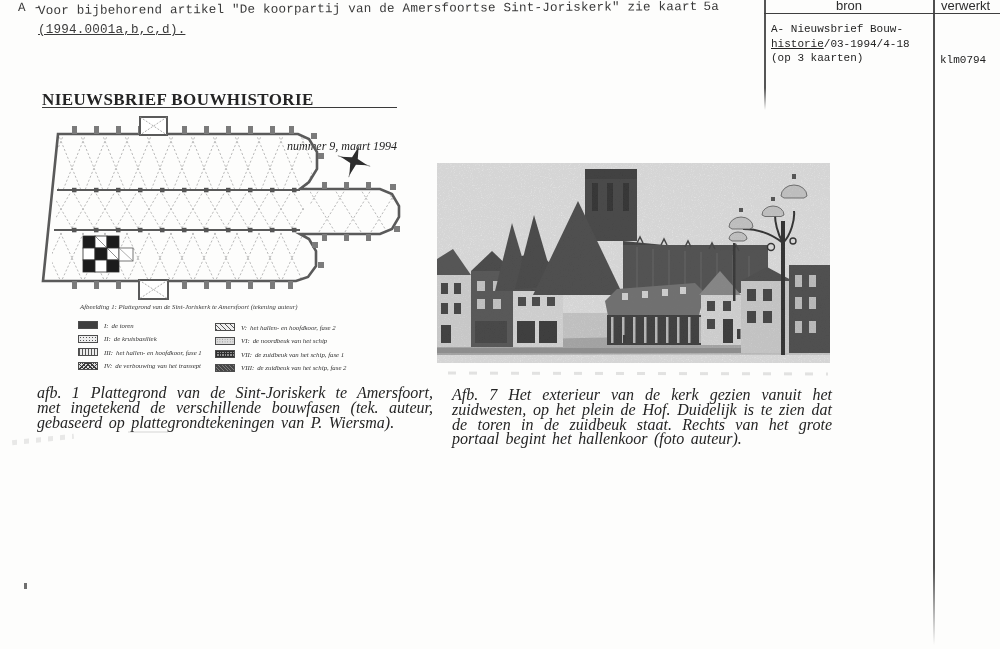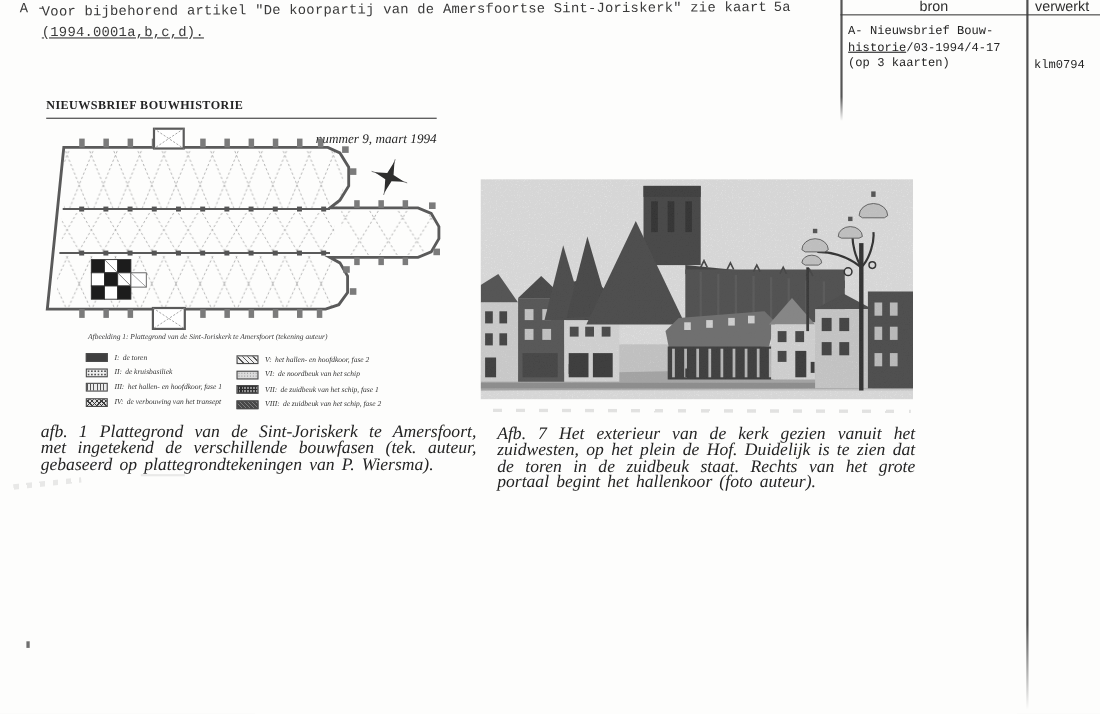--- a/index.html
+++ b/index.html
@@ -17,21 +17,21 @@
   .tbl-divider{left:933px;top:0;width:1.5px;height:645px;background:linear-gradient(#4f4f4f 0%,#4f4f4f 88%,rgba(79,79,79,0) 100%);}
   .tbl-header-rule{left:764px;top:13px;width:236px;height:1.4px;background:#3f3f3f;}
   .th{font-family:"Liberation Sans",sans-serif;font-size:13px;color:#2d2d2d;top:-2px;}
   .th-bron{left:765px;width:168px;text-align:center;}
   .th-verwerkt{left:941px;}
   .cell{font-family:"Liberation Mono",monospace;font-weight:normal;font-size:11px;line-height:14.5px;color:#242424;white-space:nowrap;}
   .bron-cell{left:771px;top:22px;}
   .verwerkt-cell{left:940px;top:53px;}
   
   .masthead-row{left:42px;top:90px;width:355px;height:17px;border-bottom:1.6px solid #3a3a3a;}
-  .masthead{float:left;font-weight:bold;font-size:11px;letter-spacing:.4px;color:#242424;}
+  .masthead{float:left;font-weight:bold;font-size:17px;letter-spacing:.4px;color:#242424;}
   .issue{float:right;font-style:italic;font-size:12px;color:#242424;margin-top:29px;}
   
   .plan-wrap{left:28px;top:114px;width:378px;height:192px;}
   .drawing-caption{left:80px;top:303px;font-style:italic;font-size:6.8px;color:#3a3a3a;white-space:nowrap;}
   .legend-col{display:flex;flex-direction:column;gap:5.5px;}
   .legend-col1{left:78px;top:321px;}
   .legend-col2{left:215px;top:323px;}
   .legend-row{display:flex;align-items:center;gap:6px;height:8px;}
   .sw{width:20px;height:8px;border:.6px solid #4c4c4c;box-sizing:border-box;flex:none;}
   .sw1{background:#3f3f3f;}
@@ -67,21 +67,21 @@
   <div class="abs tw note-l1"><span>Voor bijbehorend artikel "De koorpartij van de Amersfoortse Sint-Joriskerk" zie kaart</span><span class="uline">5a</span></div>
   <div class="abs tw note-l2">(1994.0001a,b,c,d).</div>
 
   <div class="abs tbl-left-border"></div>
   <div class="abs tbl-divider"></div>
   <div class="abs tbl-header-rule"></div>
   <div class="abs th th-bron">bron</div>
   <div class="abs th th-verwerkt">verwerkt</div>
   <div class="abs cell bron-cell">
     <div>A- Nieuwsbrief Bouw-</div>
-    <div><span style="text-decoration:underline">historie</span><span>/03-1994/4-17</span></div>
+    <div><span style="text-decoration:underline">historie</span><span>/03-1994/4-18</span></div>
     <div>(op 3 kaarten)</div>
   </div>
   <div class="abs cell verwerkt-cell">klm0794</div>
 
   <div class="abs masthead-row">
     <span class="masthead">NIEUWSBRIEF BOUWHISTORIE</span>
     <span class="issue">nummer 9, maart 1994</span>
   </div>
 
   <div class="abs plan-wrap">

